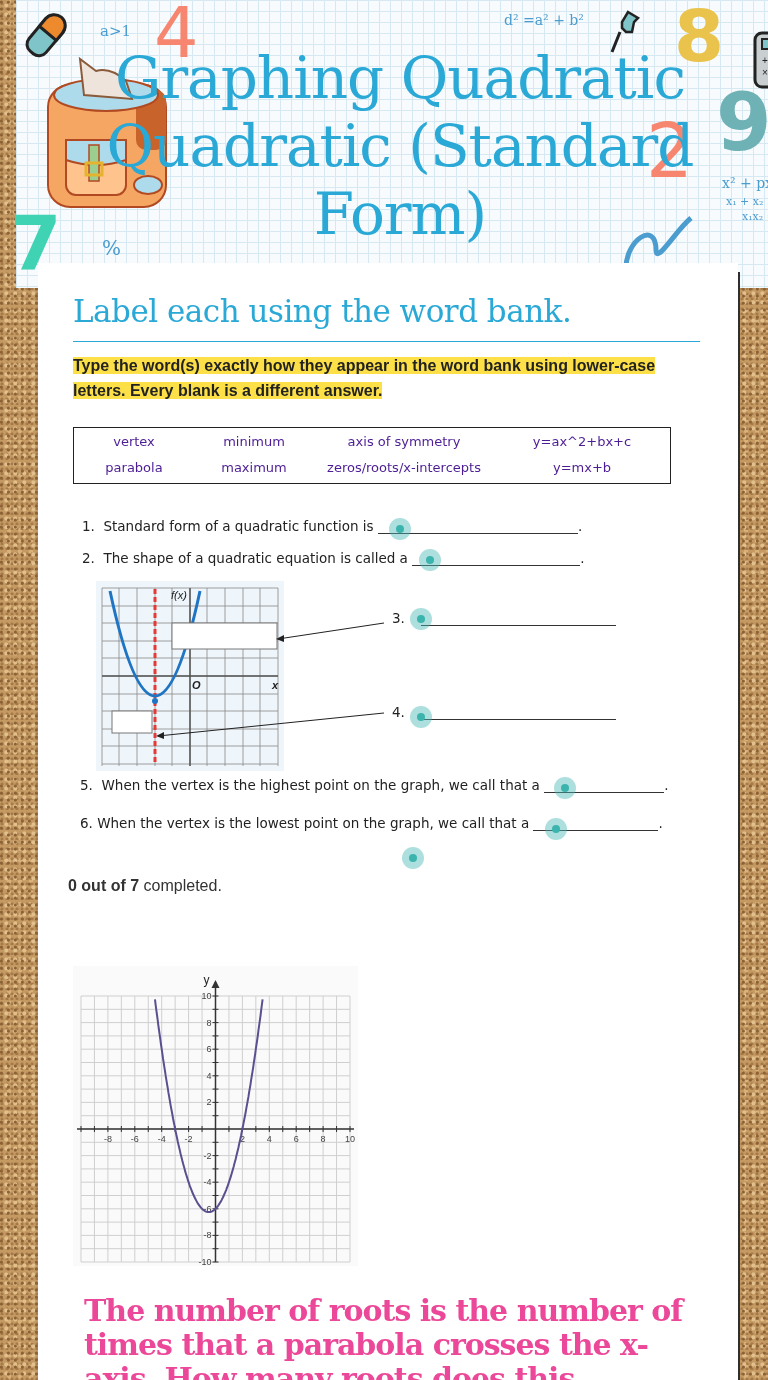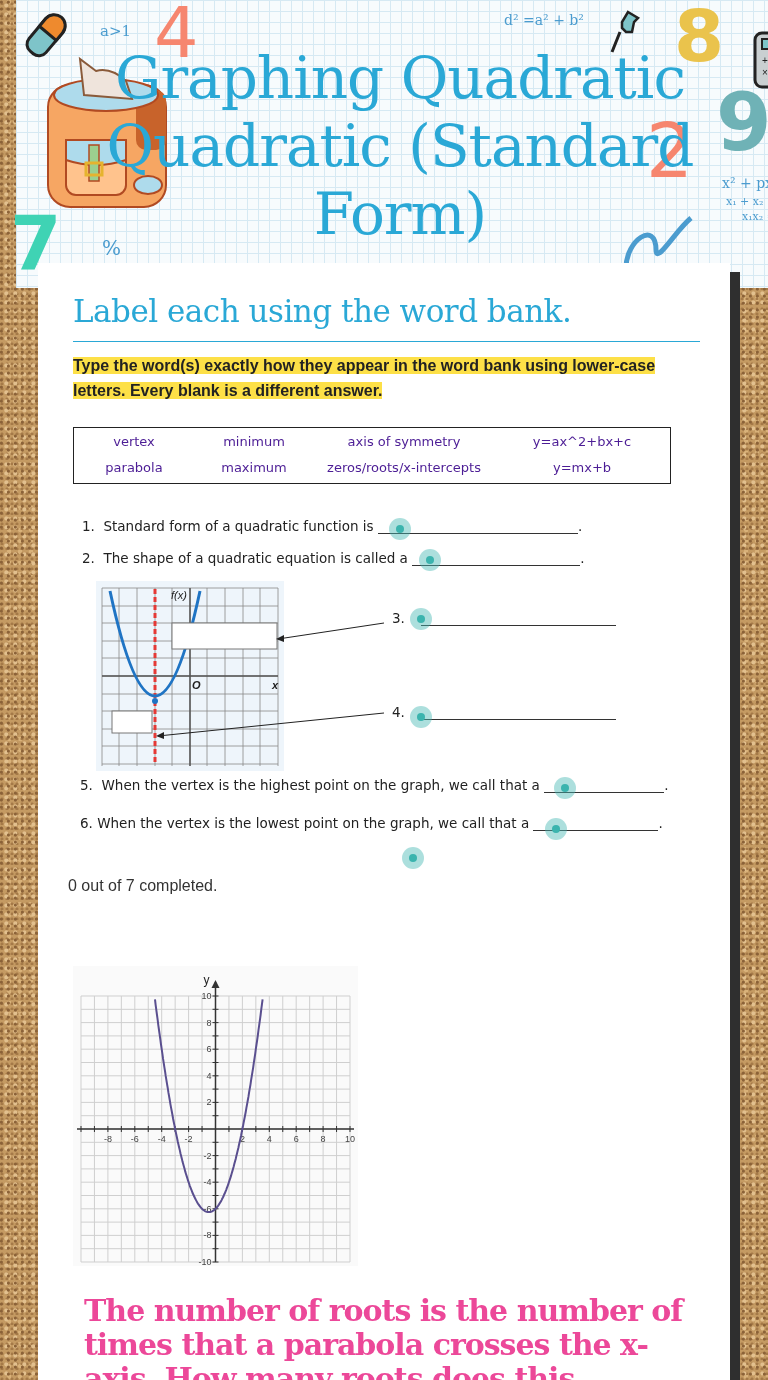--- a/index.html
+++ b/index.html
@@ -26,20 +26,21 @@
   .title {
     position:absolute; left:60px; width:648px; top:44px;
     text-align:center; color:#2aa8d6;
     font-family:"DejaVu Serif", serif; font-size:58px; line-height:68px;
     font-weight:normal; margin:0; letter-spacing:-1px;
   }
   .deco { position:absolute; color:#4b9ccf; font-family:"DejaVu Serif", serif; }
   .card {
     position:absolute; left:38px; top:263px; width:692px; height:1117px;
     background:#ffffff;
+    padding-left:8px;
   }
   .shadow-strip { position:absolute; left:730px; top:272px; width:10px; height:1108px; background:#2f2f2f; }
   .section-title {
     position:absolute; left:35px; top:30px; margin:0;
     font-family:"DejaVu Serif", serif; font-weight:normal;
     color:#2aa8d6; font-size:31px; letter-spacing:-0.5px;
   }
   .rule { position:absolute; left:35px; top:78px; width:627px; height:1px; background:#2aa8d6; }
   .instr { position:absolute; left:35px; top:90px; width:600px; font-size:16px; font-weight:bold; line-height:25px; color:#222; }
   .instr span { background:#fde047;margin-top:24px; }
@@ -52,21 +53,21 @@
   .q { position:absolute; font-size:14px; color:#222; font-family:"DejaVu Sans", sans-serif; font-size:13.5px; white-space:nowrap; }
   .blank { display:inline-block; border-bottom:1px solid #333; vertical-align:bottom; height:14px; position:relative; }
   .dot {
     position:absolute; width:22px; height:22px; border-radius:50%;
     background:rgba(72,184,180,0.45); cursor:pointer;
   }
   .dot::after { content:""; position:absolute; left:7px; top:7px; width:8px; height:8px; border-radius:50%; background:#3bb4ae; }
   .graph1 { position:absolute; left:58px; top:318px; width:188px; height:190px; background:#eef5fb; }
   .graph2 { position:absolute; left:35px; top:703px; width:285px; height:300px; background:#fafafa; }
   .progress { position:absolute; left:30px; top:614px; font-size:16px; color:#333; }
-  .progress b { font-weight:normal; }
+  .progress b { font-weight:bold; }
   .question {
     position:absolute; left:30px; top:1015px; width:620px; margin:16px;
     font-family:"DejaVu Serif", serif; font-weight:bold; color:#ec4899;
     font-size:30px; line-height:34px; letter-spacing:-1px;
   }
 </style>
 </head>
 <body>
 
 <div class="banner">

